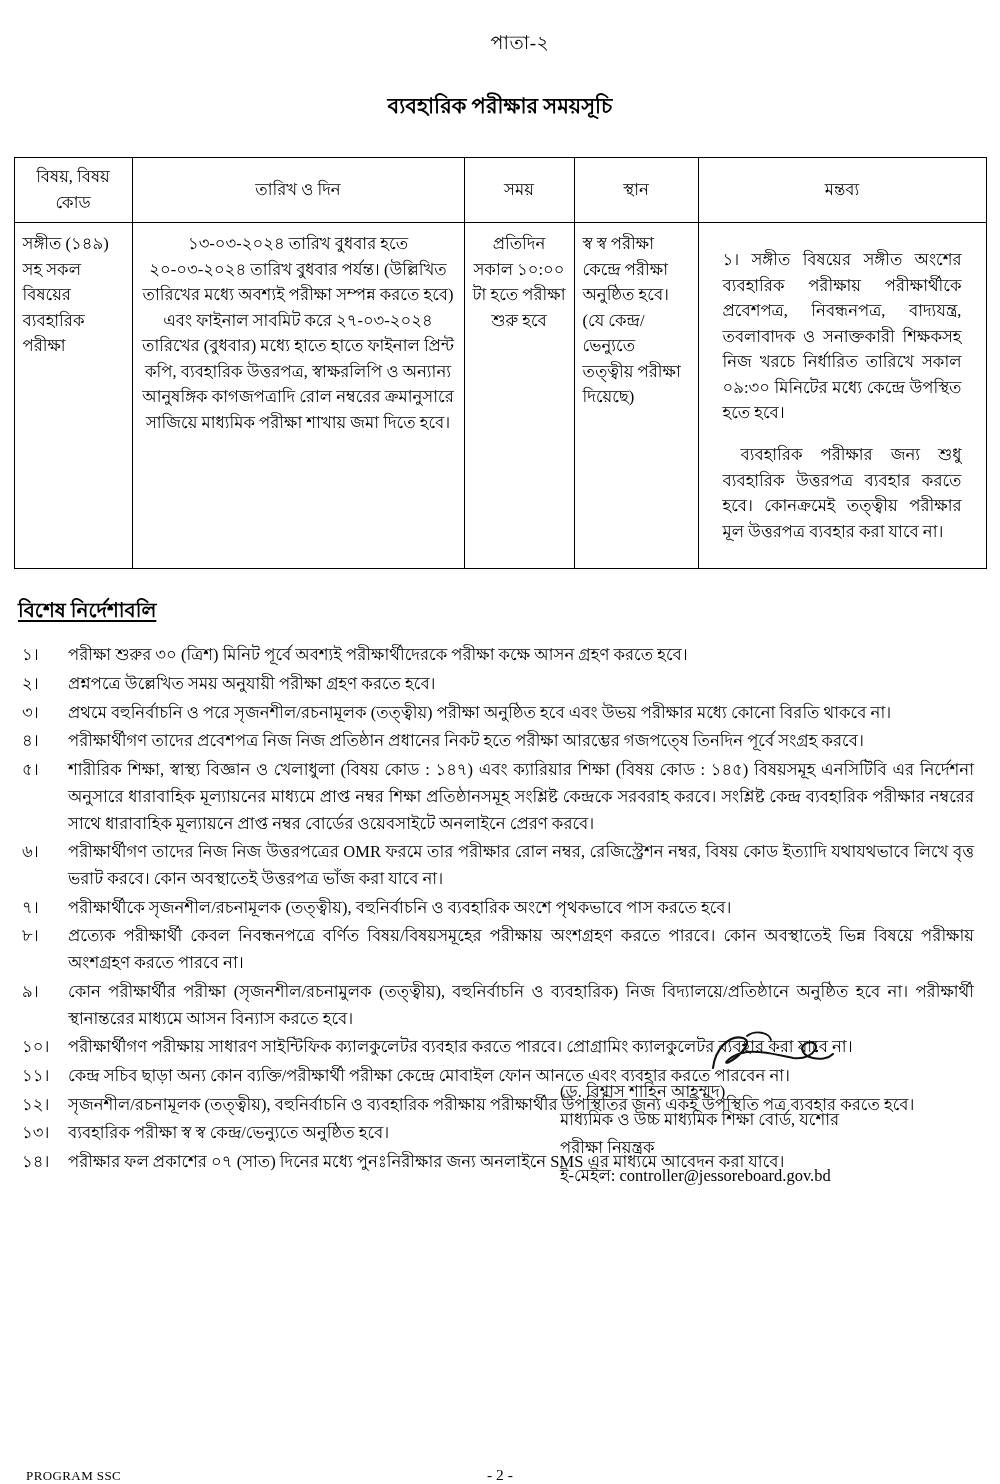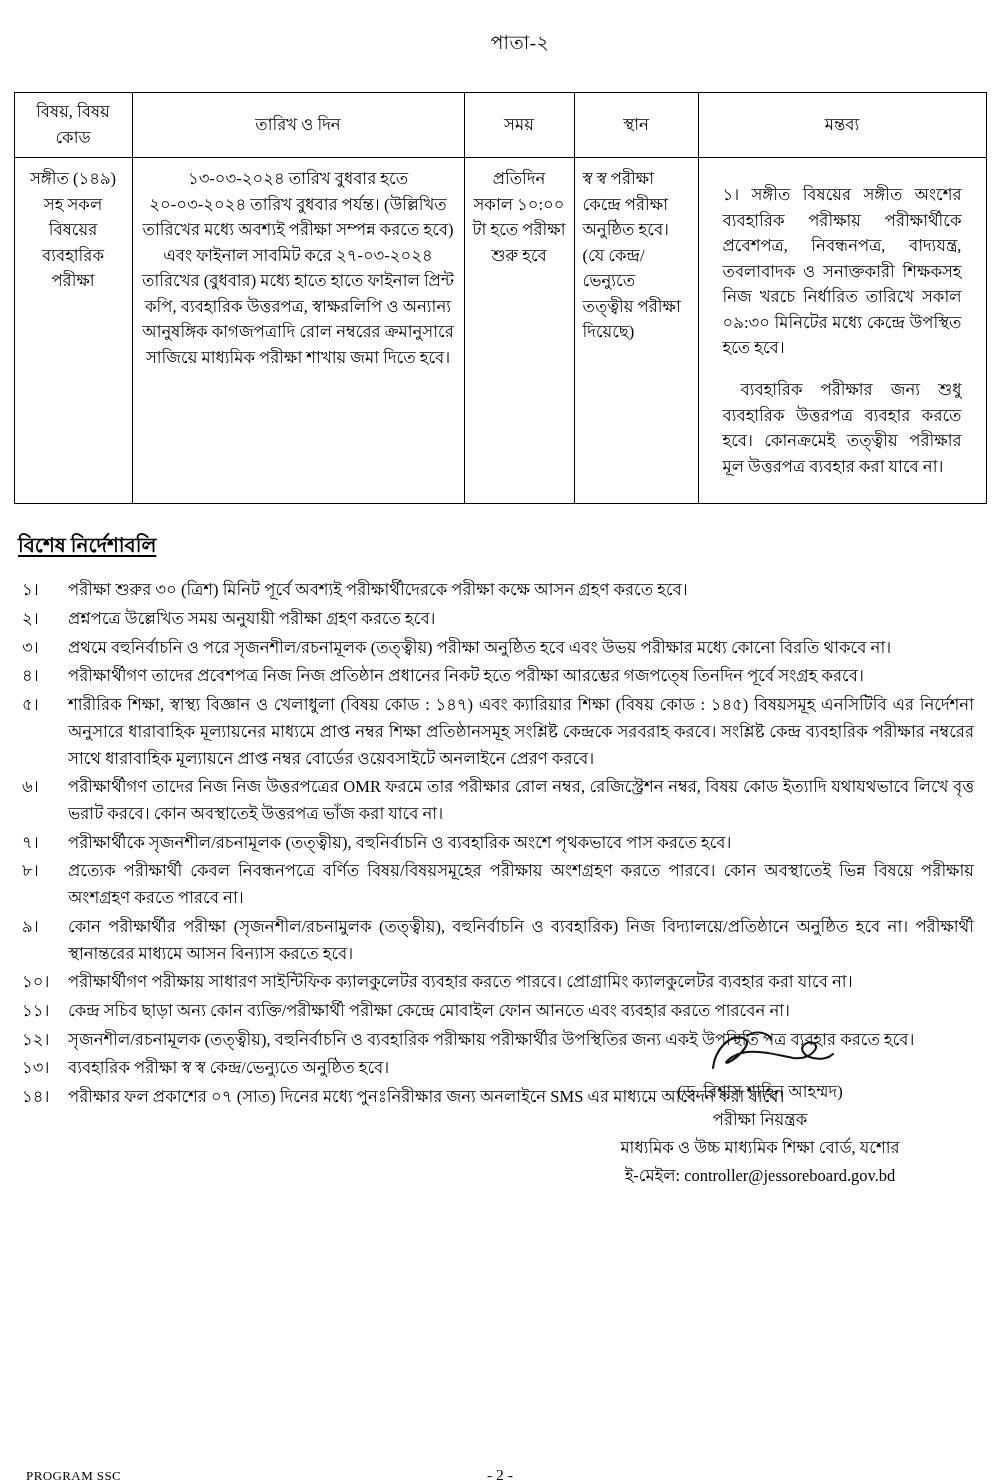--- a/index.html
+++ b/index.html
@@ -54,21 +54,21 @@
     vertical-align: middle;
     height: 52px;
     padding: 6px 4px;
   }
   .col-1 { width: 118px; }
   .col-2 { width: 332px; }
   .col-3 { width: 110px; }
   .col-4 { width: 124px; }
   .col-5 { width: 288px; }
 
-  td.c1 { text-align: center; }
+  td.c1 { text-align: left; }
   td.c2 { text-align: center; }
   td.c3 { text-align: center; }
   td.c4 { }
   td.c5 { text-align: justify; text-justify: inter-word; }
   td.c5 p { margin: 16px; }
   td.c5 p.indent { text-indent: 18px; }
 
   .section-heading {
     margin: 26px 0 0 18px;
     font-size: 20px;
@@ -97,21 +97,21 @@
     flex: 1 1 auto;
     text-align: justify;
   }
   .b { font-weight: normal; }
 
   .signature-block {
     position: absolute;
     left: 560px;
     top: 1000px;
     width: 400px;
-    text-align: center;
+    text-align: left;
     font-size: 16.5px;
     line-height: 1.7;
   }
   .sig-mark {
     height: 48px;
     margin-bottom: 2px;
     position: relative;
   }
   .sig-mark svg { display: block; margin: 0 auto; }
 
@@ -133,20 +133,21 @@
   }
   .email-latin { font-family: "Liberation Serif", serif; }
 </style>
 </head>
 <body>
 
 <div class="page">
 
   <div class="page-label">পাতা-২</div>
 
+  <div class="doc-title">ব্যবহারিক পরীক্ষার সময়সূচি</div>
 
   <table class="schedule">
     <colgroup>
       <col class="col-1">
         <col class="col-2">
         <col class="col-3">
         <col class="col-4">
         <col class="col-5">
     </colgroup>
     <thead>
@@ -234,22 +235,22 @@
     </ol>
 
   <div class="signature-block">
     <div class="sig-mark">
       <svg width="150" height="46" viewBox="0 0 150 46">
         <path d="M28 40 C30 22, 44 6, 58 10 C70 14, 52 30, 44 34 C36 38, 46 26, 62 24 C78 22, 96 28, 108 30 C118 31, 126 28, 130 22 C134 16, 126 12, 120 16 C114 20, 118 28, 128 30 C136 32, 144 30, 148 26" fill="none" stroke="#111" stroke-width="2.1" stroke-linecap="round"></path>
         <path d="M62 8 C70 2, 84 4, 86 12" fill="none" stroke="#111" stroke-width="1.8" stroke-linecap="round"></path>
       </svg>
     </div>
     <div>(ড. বিশ্বাস শাহিন আহম্মদ)</div>
+    <div>মাধ্যমিক ও উচ্চ মাধ্যমিক শিক্ষা বোর্ড, যশোর</div>
     <div>পরীক্ষা নিয়ন্ত্রক</div>
-    <div>মাধ্যমিক ও উচ্চ মাধ্যমিক শিক্ষা বোর্ড, যশোর</div>
     <div>
       <span>ই-মেইল:</span>
       <span class="email-latin">controller@jessoreboard.gov.bd</span>
     </div>
   </div>
 
   <div class="footer-left">PROGRAM SSC</div>
   <div class="footer-center">- 2 -</div>
 
 </div>

